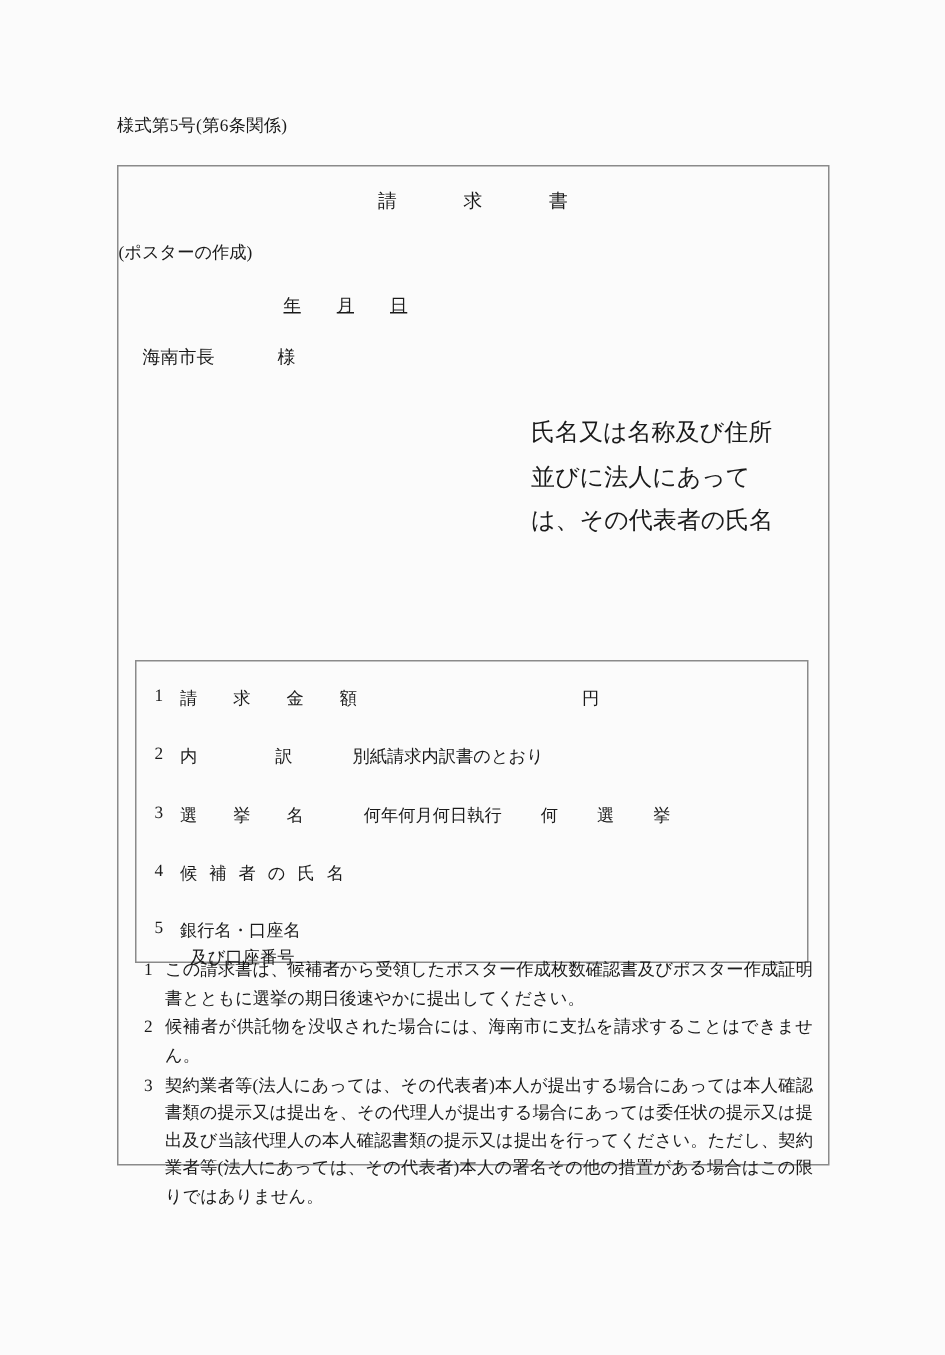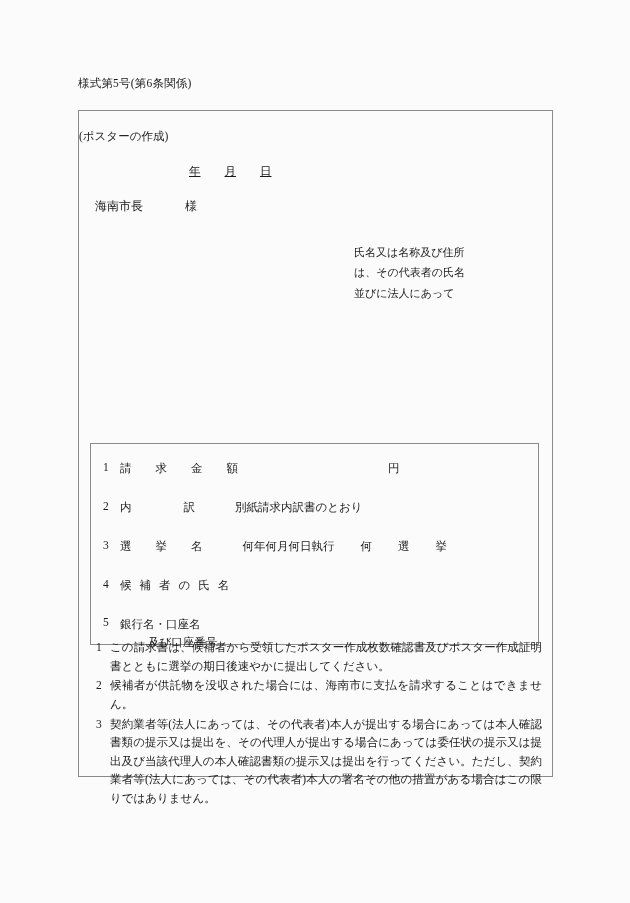--- a/index.html
+++ b/index.html
@@ -83,21 +83,21 @@
     margin: 19px 0 0 16px;
     font-size: 12px;
   }
   .addressee .sp {
     display: inline-block;
     width: 42px;
   }
 
   .signature-block {
     margin: 27px 0 12px 275px;
-    font-size: 11px;
+    font-size: 16px;
     line-height: 1.85;
   }
   .signature-block div {
     white-space: nowrap;
   }
 
   
   .items-box {
     position: absolute;
     left: 11px;
@@ -149,21 +149,21 @@
   }
   .unit-yen {
     position: absolute;
     left: 297px;
   }
   .item-row.r1 { position: relative; }
   .label-2line {
     line-height: 1.55;
   }
   .label-2line div:nth-child(2) {
-    margin-left: 28px;
+    margin-left: 7px;
   }
 
   
   .remarks {
     position: absolute;
     left: 0;
     top: 518px;
     right: 0;
     padding: 8px 10px 0 7px;
     box-sizing: border-box;
@@ -193,36 +193,39 @@
 </style>
 </head>
 <body>
 
 <div class="form-number">様式第5号(第6条関係)</div>
 
 <div class="outer-frame">
 
   <div class="letter-area">
 
+    <div class="doc-title">
+      <span>請</span><span class="sp"></span><span>求</span><span class="sp"></span><span>書</span>
+    </div>
 
     <div class="doc-subtitle">(ポスターの作成)</div>
 
 
     <div class="date-line">
       <span>年</span><span class="sp"></span><span>月</span><span class="sp"></span><span>日</span>
     </div>
 
     <div class="addressee">
       <span>海南市長</span><span class="sp"></span><span>様</span>
     </div>
 
     <div class="signature-block">
       <div>氏名又は名称及び住所</div>
+      <div>並びに法人にあって</div>
       <div>は、その代表者の氏名</div>
-      <div>並びに法人にあって</div>
     </div>
 
     <div class="items-box">
 
       <div class="item-row r1">
         <span class="item-num">1</span>
         <span class="item-label"><span>請</span><span class="sp"></span><span>求</span><span class="sp"></span><span>金</span><span class="sp"></span><span>額</span></span>
         <span class="unit-yen">円</span>
       </div>
 

